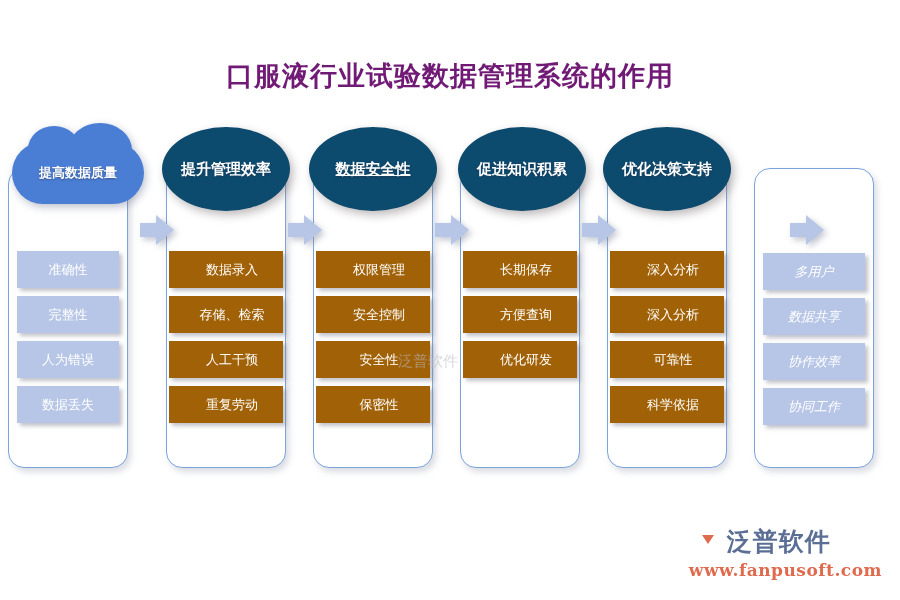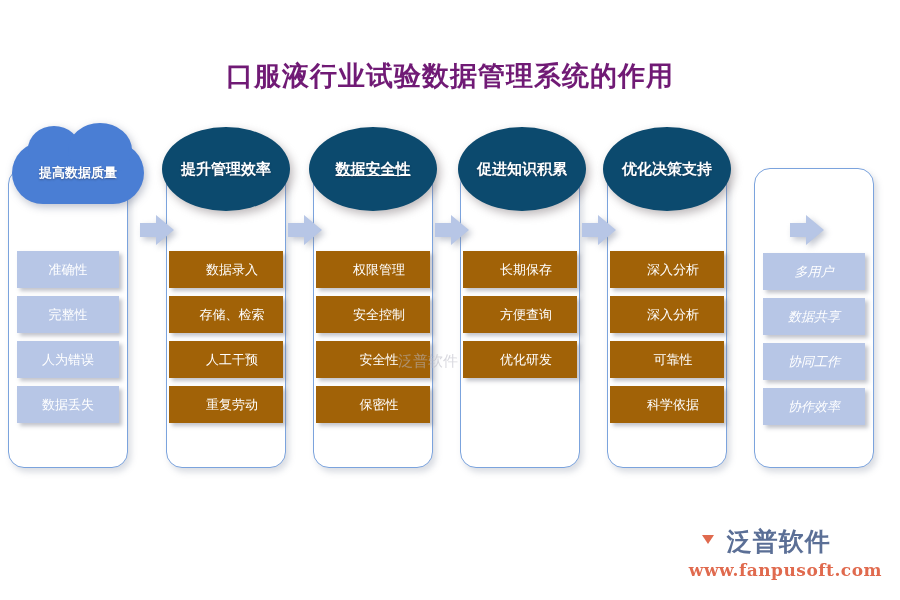--- a/index.html
+++ b/index.html
@@ -208,22 +208,22 @@
       <div class="item brown">深入分析</div>
       <div class="item brown">可靠性</div>
       <div class="item brown">科学依据</div>
     </div>
   </div>
 
   <div class="col c6">
     <div class="items down">
       <div class="item blue">多用户</div>
       <div class="item blue">数据共享</div>
+      <div class="item blue">协作效率</div>
       <div class="item blue">协同工作</div>
-      <div class="item blue">协作效率</div>
     </div>
   </div>
 
   <div class="head cloud h1">
     <span class="lbl">提高数据质量</span>
   </div>
   <div class="head ellipse h2">
     <span class="lbl">提升管理效率</span>
   </div>
   <div class="head ellipse h3">

